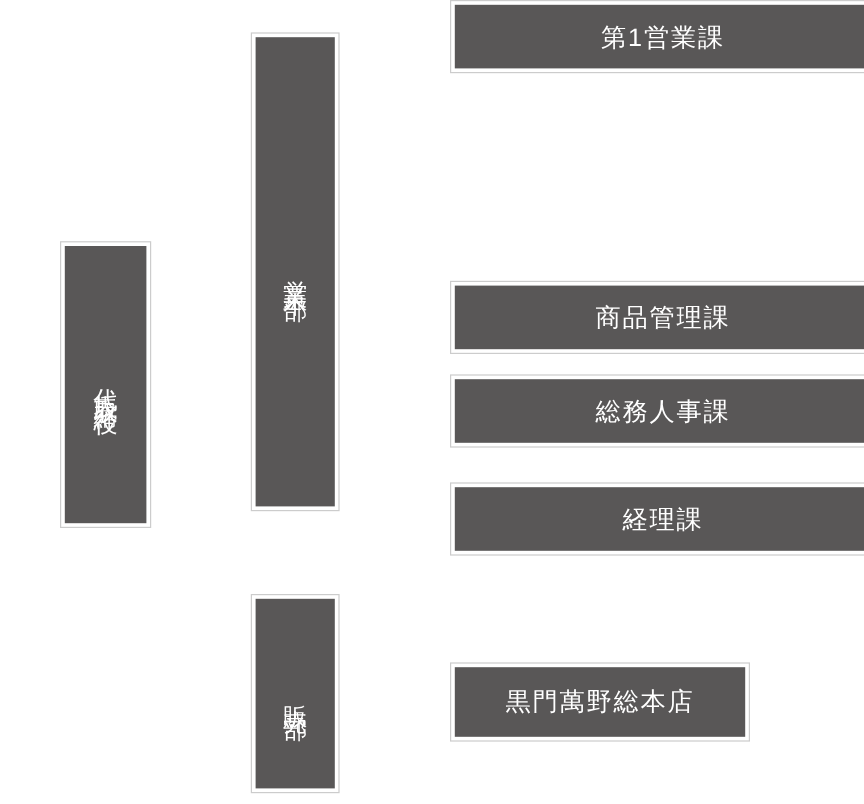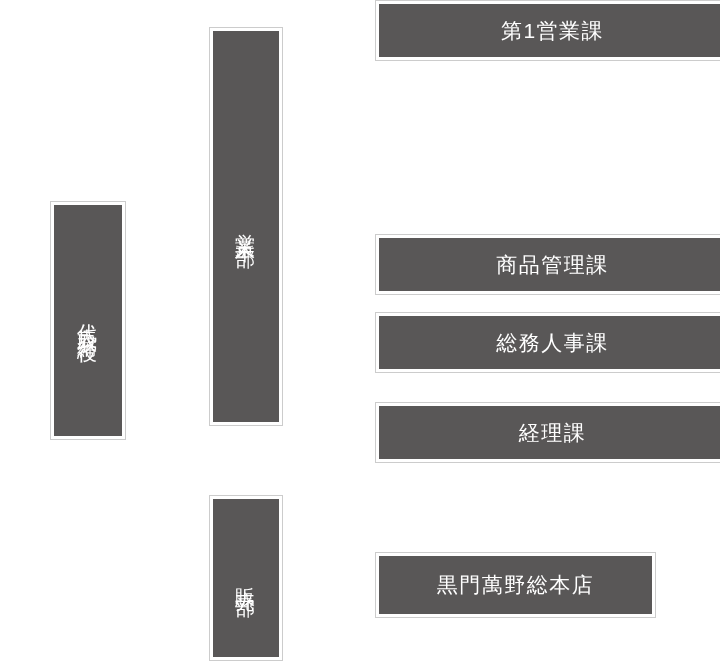--- a/index.html
+++ b/index.html
@@ -44,21 +44,21 @@
   .pos-president { left: 50px;  top: 201px; width: 76px;  height: 239px; }
   .pos-hq        { left: 209px; top: 27px;  width: 74px;  height: 399px; }
   .pos-dept      { left: 209px; top: 495px; width: 74px;  height: 166px; }
   .pos-sec       { left: 375px; width: 355px; height: 61px; }
   .pos-sec-0 { top: 0px; }
   .pos-sec-1 { top: 78px; }
   .pos-sec-2 { top: 156px; }
   .pos-sec-3 { top: 234px; }
   .pos-sec-4 { top: 312px; text-align: right; }
   .pos-sec-5 { top: 402px; }
-  .pos-store     { left: 375px; top: 552px; width: 281px; height: 66px; }
+  .pos-store     { left: 375px; top: 552px; width: 250px; height: 66px; }
 </style>
 </head>
 <body>
 
 <div class="org-chart">
 
   <div class="node v-node pos-president">
     <div class="fill">代表取締役</div>
   </div>
 

